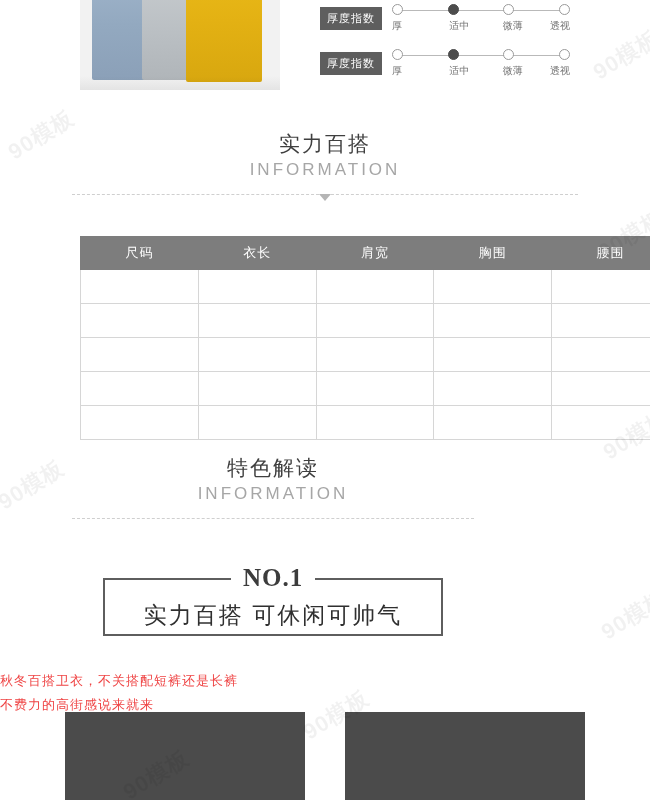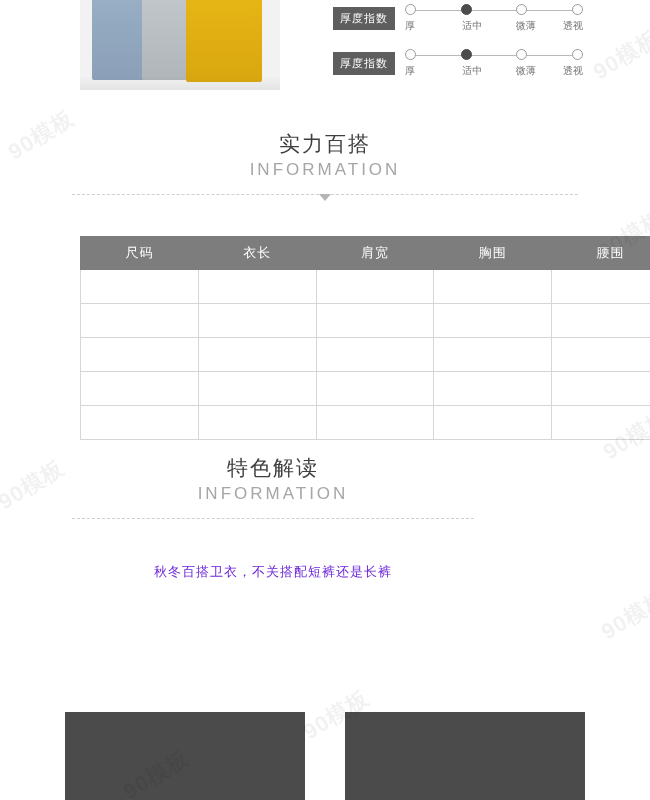--- a/index.html
+++ b/index.html
@@ -79,21 +79,21 @@
     left: 0;
     bottom: 0;
     width: 200px;
     height: 14px;
     background: linear-gradient(180deg, rgba(0,0,0,0) 0%, rgba(0,0,0,0.06) 100%);
   }
 
   
   .meters {
     position: absolute;
-    left: 333px;
+    left: 320px;
     top: 4px;
     width: 270px;
   }
   .meter-row {
     display: flex;
     align-items: center;
     margin-bottom: 16px;
   }
   .meter-label {
     background: #5e5e5e;
@@ -259,22 +259,22 @@
     position: relative;
     z-index: 2;
     font-size: 23px;
     color: #2f2f2f;
     letter-spacing: 2px;
     margin-top: 8px;
     padding-bottom: 10px;
   }
   .feature-lines {
     margin-top: 28px;
-    text-align: center;
-    color: #6d28d9;
+    text-align: left;
+    color: #ef4444;
     font-size: 13px;
     line-height: 24px;
     letter-spacing: 1px;
   }
 
   
   .bottom-photos {
     position: absolute;
     left: 0;
     top: 712px;
@@ -400,23 +400,29 @@
   </table>
 </div>
 
 <div id="feature-section">
   <div class="section-head">
     <div class="cn">特色解读</div>
     <div class="en">INFORMATION</div>
   </div>
   <div class="divider"></div>
 
+  <div class="no-badge">
+    <div class="no-box"></div>
+    <div class="no-text">NO.1</div>
+    <div class="no-headline">实力百搭 可休闲可帅气</div>
+  </div>
 
   <div class="feature-lines">
     <div>秋冬百搭卫衣，不关搭配短裤还是长裤</div>
+    <div>不费力的高街感说来就来</div>
   </div>
 </div>
 
 <div class="bottom-photos">
   <div class="bottom-photo"></div>
   <div class="bottom-photo"></div>
 </div>
 
 <div class="watermark" style="left:590px;top:40px;">90模板</div>
 <div class="watermark" style="left:595px;top:220px;">90模板</div>

